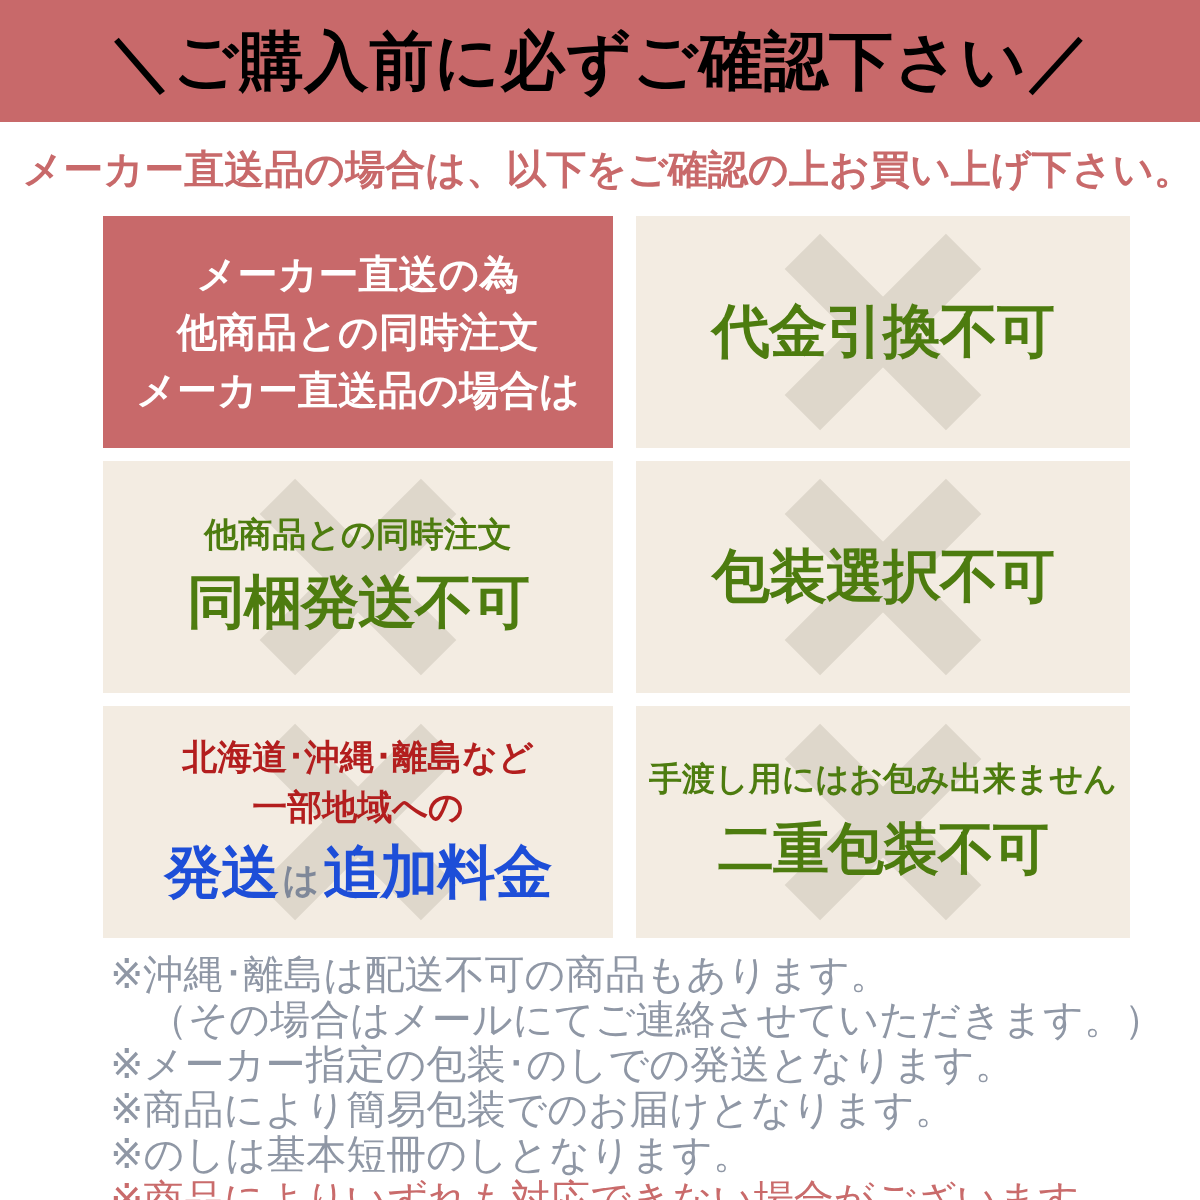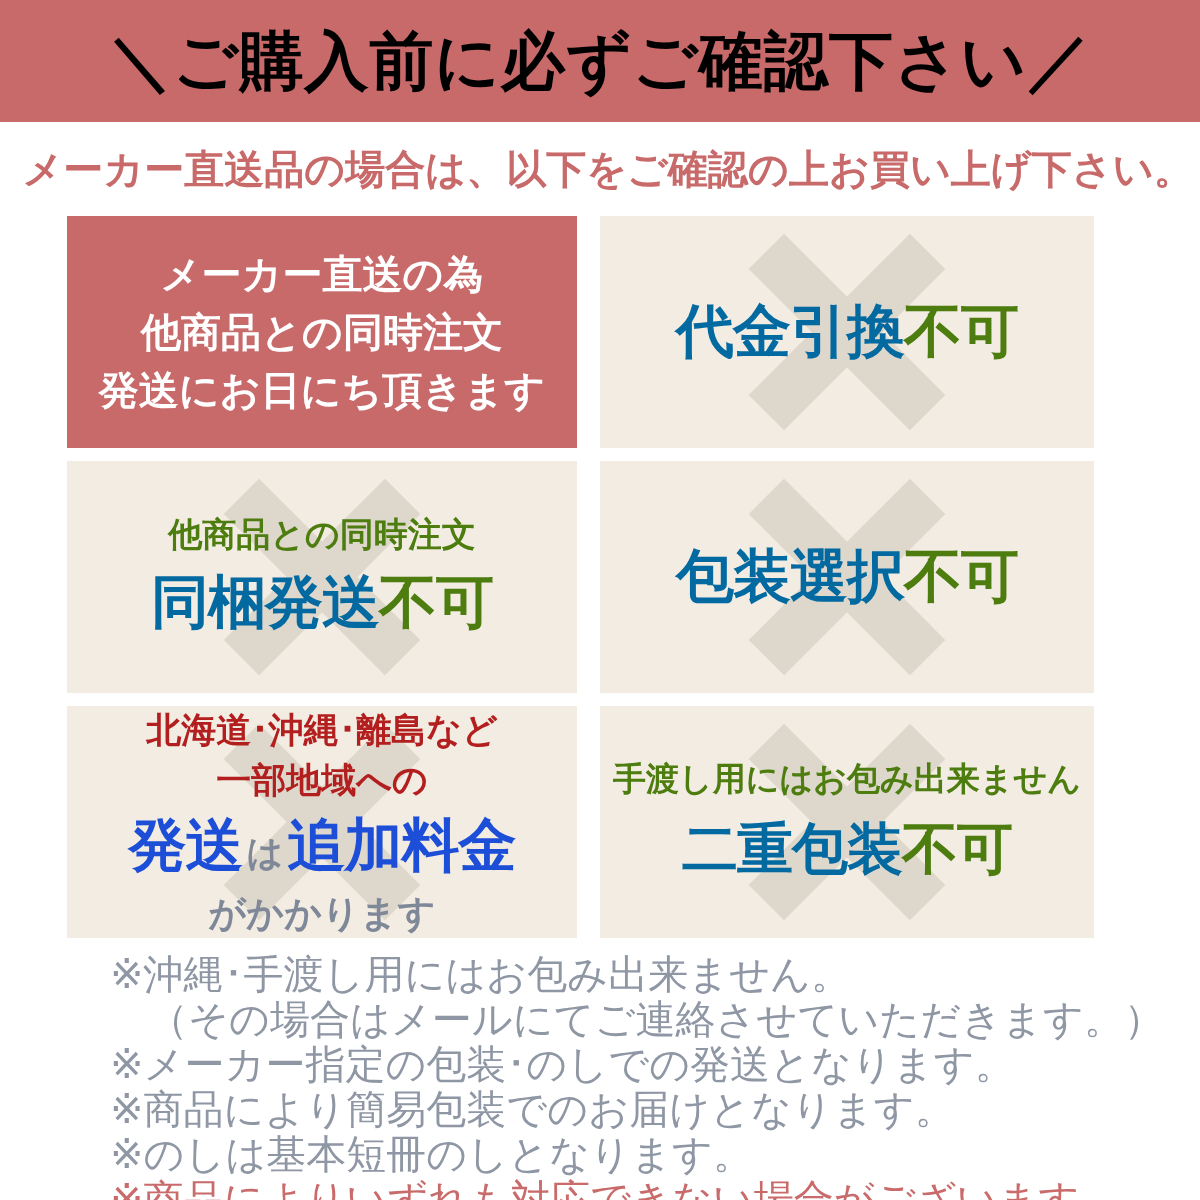--- a/index.html
+++ b/index.html
@@ -18,21 +18,21 @@
     letter-spacing:1px;white-space:nowrap;
   }
   
   .subtitle{
     width:1200px;height:78px;margin:8px;
     display:flex;align-items:center;justify-content:center;
     color:#c8696a;font-size:40px;font-weight:600;white-space:nowrap;
   }
   
   .grid{
-    margin-left:67px;width:871px;
+    margin-left:103px;width:871px;
     display:grid;grid-template-columns:510px 494px;
     grid-auto-rows:232px;column-gap:23px;row-gap:13px;
   }
   .card{position:relative;overflow:hidden;}
   .card-red{
     background:#c8696a;
     display:flex;flex-direction:column;align-items:center;justify-content:center;
   }
   .card-red p{margin:0;color:#ffffff;font-size:40px;font-weight:600;line-height:58px;white-space:nowrap;}
   .card-beige{background:#f3ece2;}
@@ -43,21 +43,21 @@
     width:228px;height:50px;background:#ded7cb;display:block;
   }
   .xmark .b1{transform:translate(-50%,-50%) rotate(45deg);}
   .xmark .b2{transform:translate(-50%,-50%) rotate(-45deg);}
   
   .content{
     position:relative;z-index:1;height:100%;
     display:flex;flex-direction:column;align-items:center;justify-content:center;
   }
   .main{display:flex;align-items:baseline;white-space:nowrap;}
-  .kw{color:#0369a1;font-weight:700;font-size:58px;letter-spacing:-1px;}
+  .kw{color:#4d7c0f;font-weight:700;font-size:58px;letter-spacing:-1px;}
   .status{color:#4d7c0f;font-weight:700;font-size:58px;letter-spacing:-1px;}
   .card-note{color:#4d7c0f;font-weight:600;font-size:34px;margin:0 0 6px 0;white-space:nowrap;}
   .card-double .card-note{font-size:33px;margin-bottom:10px;}
   .card-double .kw,.card-double .status{font-size:56px;}
   
   .remote-line{margin:0;color:#b31e1e;font-weight:600;font-size:35px;line-height:50px;white-space:nowrap;}
   .remote-main{display:flex;align-items:baseline;white-space:nowrap;margin-top:2px;}
   .remote-big{color:#1d4ed8;font-weight:700;font-size:58px;letter-spacing:-1px;}
   .remote-particle{color:#7f8899;font-weight:600;font-size:36px;margin:0 4px;}
   .remote-footer{margin:4px 0 0 0;color:#7f8899;font-weight:600;font-size:37px;white-space:nowrap;}
@@ -79,21 +79,21 @@
     <h1>＼ご購入前に必ずご確認下さい／</h1>
   </header>
 
   <p class="subtitle">メーカー直送品の場合は、以下をご確認の上お買い上げ下さい。</p>
 
   <div class="grid">
 
     <section class="card card-red">
       <p>メーカー直送の為</p>
       <p>他商品との同時注文</p>
-      <p>発送にお日にち頂きます</p>
+      <p>メーカー直送品の場合は</p>
     </section>
 
     <section class="card card-beige">
       <span class="xmark">
           <i class="b1"></i>
           <i class="b2"></i>
         </span>
       <div class="content">
         <div class="main">
           <span class="kw">代金引換</span>
@@ -135,42 +135,41 @@
           <i class="b2"></i>
         </span>
       <div class="content">
         <p class="remote-line">北海道･沖縄･離島など</p>
         <p class="remote-line">一部地域への</p>
         <div class="remote-main">
           <span class="remote-big">発送</span>
           <span class="remote-particle">は</span>
           <span class="remote-big">追加料金</span>
         </div>
-        <p class="remote-footer">がかかります</p>
       </div>
     </section>
 
     <section class="card card-beige card-double">
       <span class="xmark">
           <i class="b1"></i>
           <i class="b2"></i>
         </span>
       <div class="content">
         <p class="card-note">手渡し用にはお包み出来ません</p>
         <div class="main">
           <span class="kw">二重包装</span>
           <span class="status">不可</span>
         </div>
       </div>
     </section>
 
   </div>
 
   <div class="notes">
-    <p>※沖縄･手渡し用にはお包み出来ません。</p>
+    <p>※沖縄･離島は配送不可の商品もあります。</p>
     <p class="indent">（その場合はメールにてご連絡させていただきます。）</p>
     <p>※メーカー指定の包装･のしでの発送となります。</p>
     <p>※商品により簡易包装でのお届けとなります。</p>
     <p>※のしは基本短冊のしとなります。</p>
     <p class="note-red">※商品によりいずれも対応できない場合がございます。</p>
   </div>
 
 </div>
 
 </body></html>

